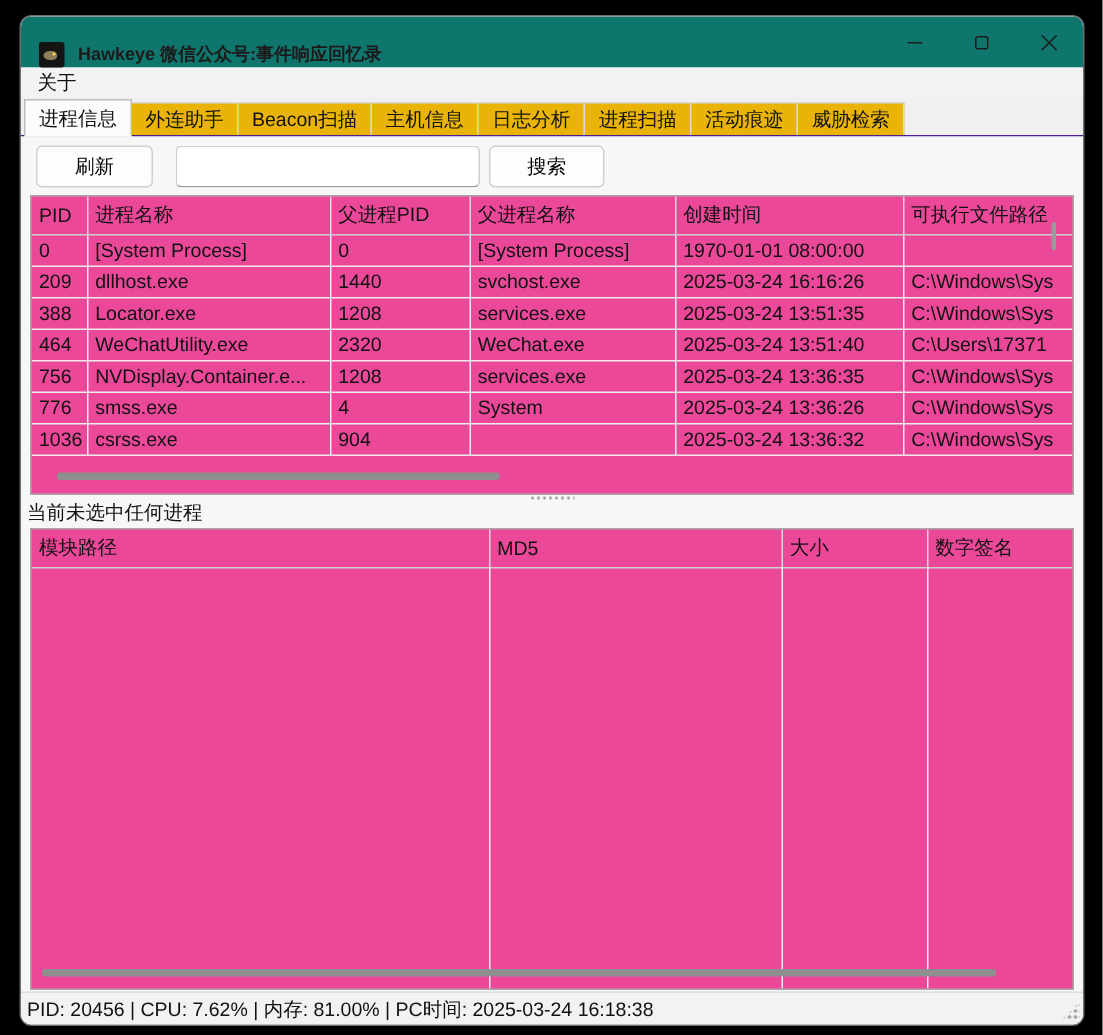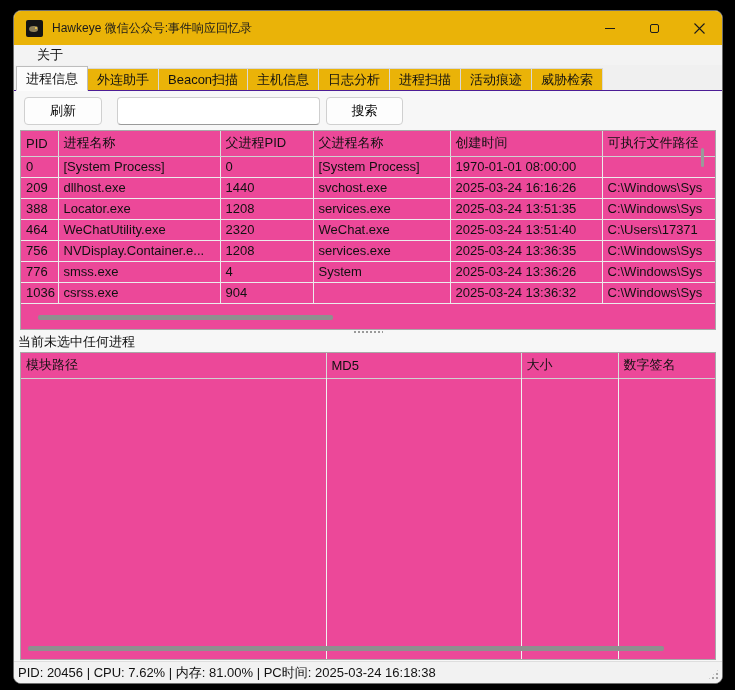--- a/index.html
+++ b/index.html
@@ -10,31 +10,31 @@
     font-family:"Liberation Sans","DejaVu Sans",sans-serif;
     color:#111;
     overflow:hidden;
   }
   .window {
     position:absolute; left:13px; top:10px; width:710px; height:674px;
     background:#f0f0f0; border:1px solid #6e6e6e; border-radius:8px;
     overflow:hidden; display:flex; flex-direction:column;
   }
   
-  .titlebar { height:34px; background:#eab308; display:flex; align-items:center; flex:0 0 auto; }
+  .titlebar { height:34px; background:#0f766e; display:flex; align-items:flex-end; flex:0 0 auto;font-weight:bold; }
   .app-icon { width:17px; height:17px; margin:0 9px 0 12px; background:#141414; border-radius:2px; position:relative; flex:0 0 auto; }
   .app-icon::before { content:""; position:absolute; left:3px; top:6px; width:9px; height:6px; background:#8d7f57; border-radius:50% 40% 40% 50%; }
   .app-icon::after { content:""; position:absolute; left:9px; top:7px; width:2px; height:2px; background:#ffd34d; border-radius:50%; }
   .title-text { font-size:12px; color:#1b1b1b; white-space:nowrap; }
   .win-controls { margin-left:auto; display:flex; height:100%; }
   .win-btn { width:45px; height:100%; display:flex; align-items:center; justify-content:center; cursor:default; }
   .glyph-min { width:10px; height:1px; background:#1c1c1c; }
   .glyph-max { width:9px; height:9px; border:1px solid #1c1c1c; border-radius:2px; }
   
-  .menubar { height:20px; background:#f3f3f3; display:flex; align-items:center; padding-left:16px; flex:0 0 auto; }
+  .menubar { height:20px; background:#f3f3f3; display:flex; align-items:center; padding-left:4px; flex:0 0 auto; }
   .menu-item { font-size:13px; padding:1px 7px; }
   
   .tabbar { height:26px; background:#f0f0f0; display:flex; align-items:flex-end; padding-left:2px; border-bottom:1px solid #4c1d95; flex:0 0 auto;text-align:center; }
   .tab { display:flex; align-items:center; padding:0 9px; height:22px; font-size:13px; white-space:nowrap;
          background:#eab308; border:1px solid #d8d8d8; border-bottom:none; margin-right:-1px; position:relative; }
   .tab.selected { background:#fcfcfc; border-color:#bdbdbd; height:25px; margin-bottom:-1px; z-index:2;
                   border-bottom:1px solid #fcfcfc; }
   
   .pane { flex:1 1 auto; background:#f7f7f7; position:relative; }
   .toolbar { position:absolute; top:6px; left:10px; display:flex; align-items:center; }

